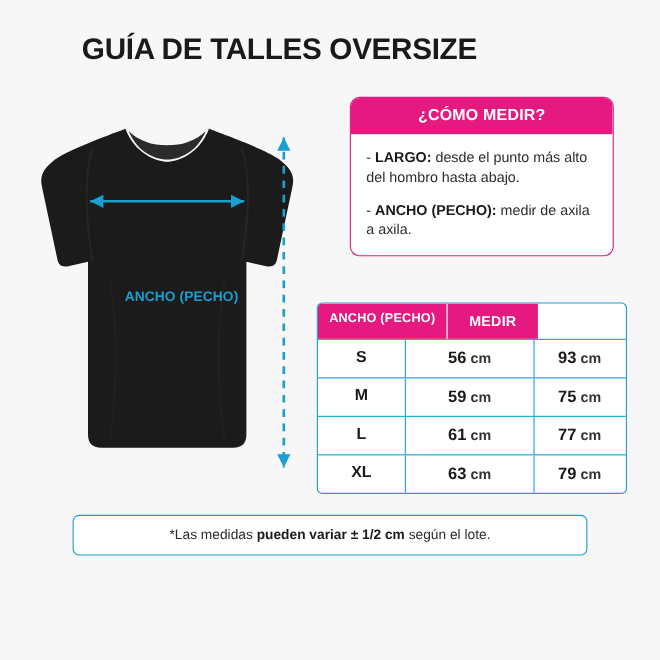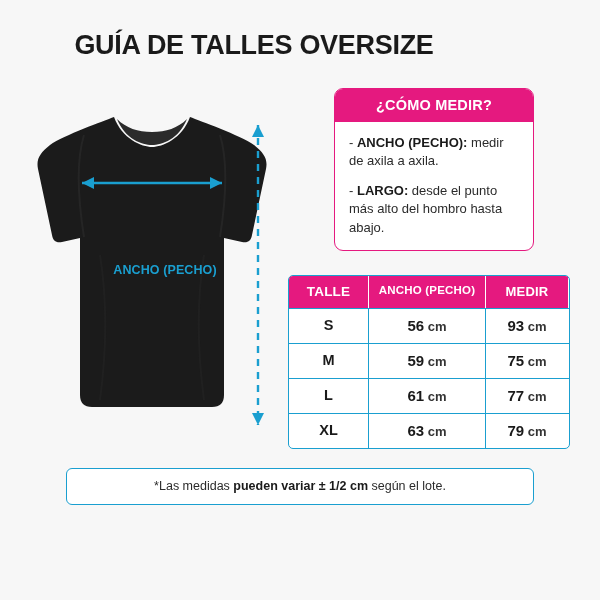--- a/index.html
+++ b/index.html
@@ -51,23 +51,23 @@
     text-align: center;
     font-size: 12.5px;
     font-weight: bold;
     color: #1a9fd0;
     letter-spacing: 0.1px;
   }
 
   
   .howto {
     position: absolute;
-    left: 334px;
+    left: 318px;
     top: 88px;
-    width: 200px;
+    width: 240px;
     border: 1.6px solid #e5197f;
     border-radius: 9px;
     background: #ffffff;
     overflow: hidden;
     box-sizing: border-box;
   }
   .howto-head {
     background: #e5197f;
     color: #ffffff;
     font-size: 14.5px;
@@ -176,31 +176,30 @@
       <polygon points="236,30 230,42 242,42" fill="#1a9fd0"></polygon>
       <polygon points="236,330 230,318 242,318" fill="#1a9fd0"></polygon>
     </svg>
     <div class="shirt-label">ANCHO (PECHO)</div>
   </div>
 
   <div class="howto">
     <div class="howto-head">¿CÓMO MEDIR?</div>
     <div class="howto-body">
       <p>
+        <span>- </span><b>LARGO:</b><span> desde el punto más alto del hombro hasta abajo.</span>
+      </p>
+      <p>
         <span>- </span><b>ANCHO (PECHO):</b><span> medir de axila a axila.</span>
       </p>
-      <p>
-        <span>- </span><b>LARGO:</b><span> desde el punto más alto del hombro hasta abajo.</span>
-      </p>
     </div>
   </div>
 
   <div class="table">
     <div class="trow thead">
-      <div class="cell c1">TALLE</div>
       <div class="cell c2">ANCHO (PECHO)</div>
       <div class="cell c3">MEDIR</div>
     </div>
 
     <div class="trow">
       <div class="cell c1">S</div>
       <div class="cell c2"><span class="val">56</span> <span class="unit">cm</span></div>
       <div class="cell c3"><span class="val">93</span> <span class="unit">cm</span></div>
     </div>
 

